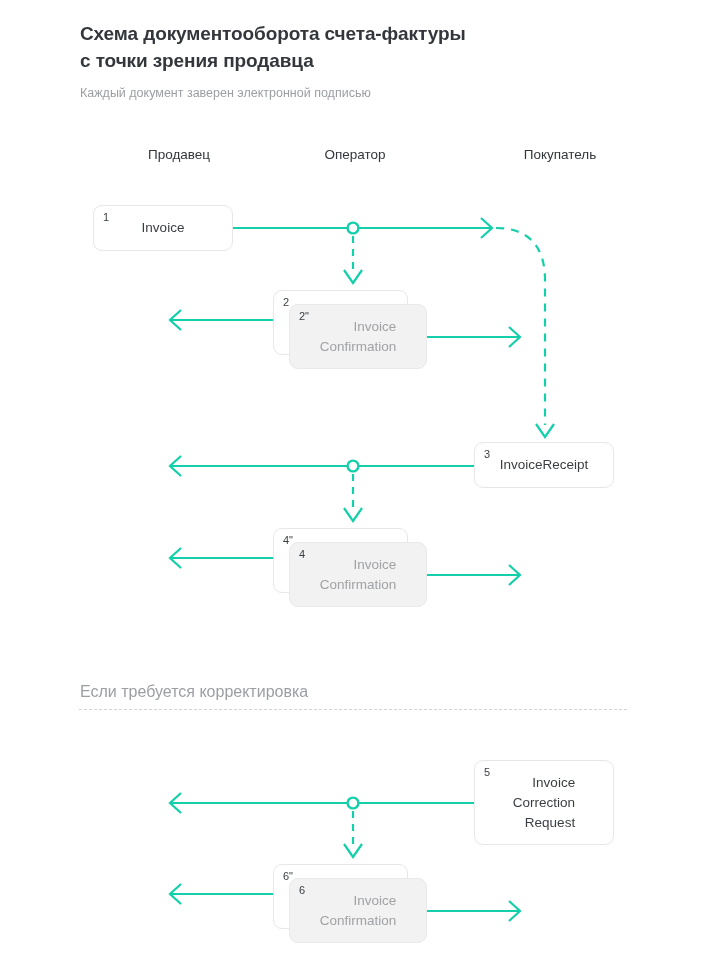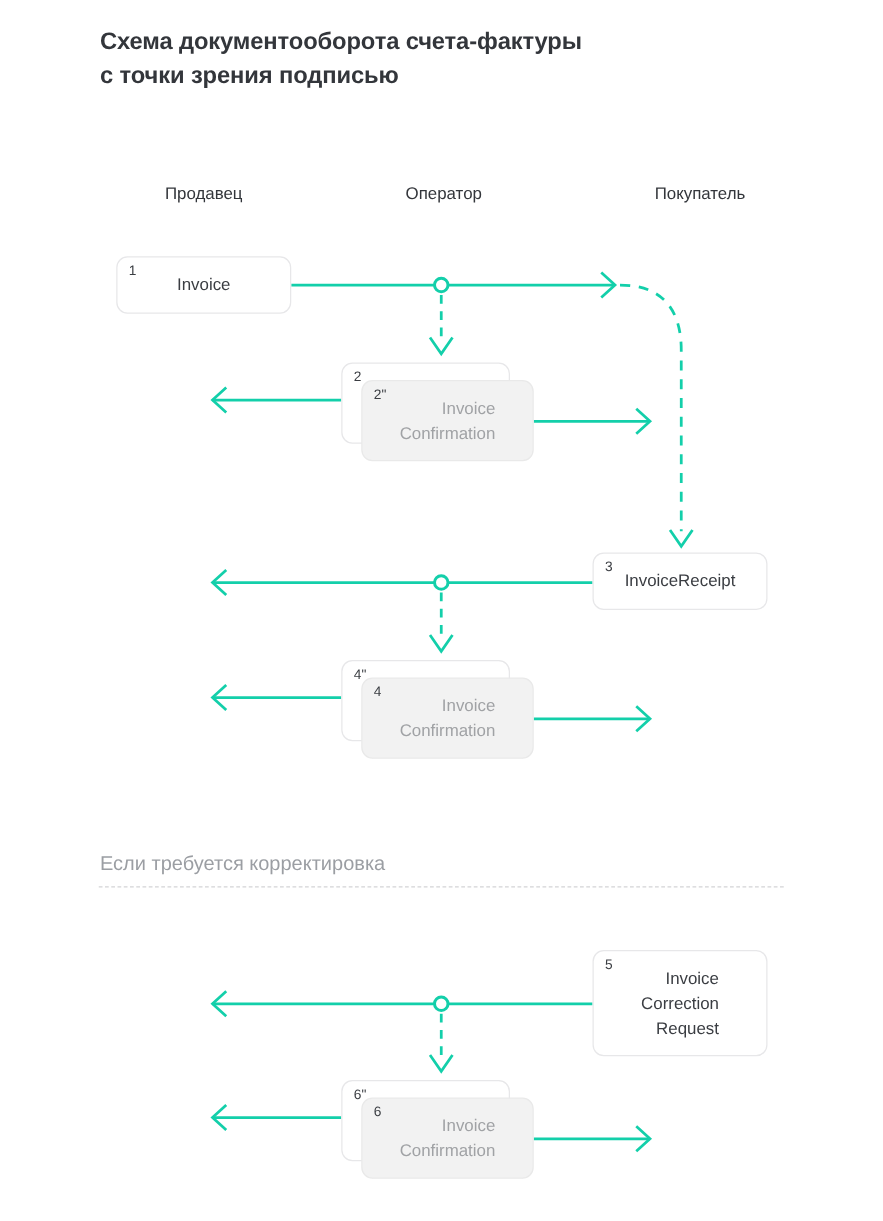--- a/index.html
+++ b/index.html
@@ -70,24 +70,25 @@
     position: absolute; left: 79px; top: 709px;
     width: 548px; height: 0;
     border-top: 1.5px dashed #d3d4d6;
   }
 </style>
 </head>
 <body>
 
 <div id="header">
   <h1 id="title">Схема документооборота счета-фактуры
-с точки зрения подписью</h1>
-</div>
-
-<div class="lane-label" style="left:163px">Продавец</div>
+с точки зрения продавца</h1>
+  <p id="subtitle">Каждый документ заверен электронной подписью</p>
+</div>
+
+<div class="lane-label" style="left:179px">Продавец</div>
 <div class="lane-label" style="left:355px">Оператор</div>
 <div class="lane-label" style="left:560px">Покупатель</div>
 
 <svg id="wires" viewBox="0 0 706 977" width="706" height="977" xmlns="http://www.w3.org/2000/svg">
   <g fill="none" stroke="#13cfaa" stroke-width="2.2" stroke-linecap="butt">
 
     <g>
       <line x1="233" y1="228" x2="492" y2="228"></line>
       <polyline points="481,218 492,228 481,238" stroke-linejoin="miter" stroke-linecap="butt"></polyline>
     </g>

